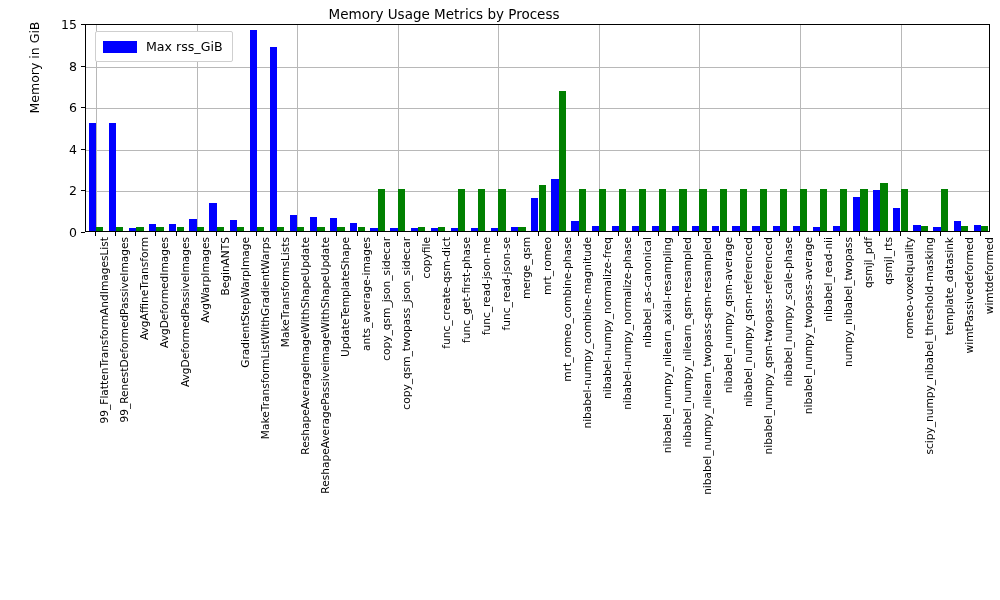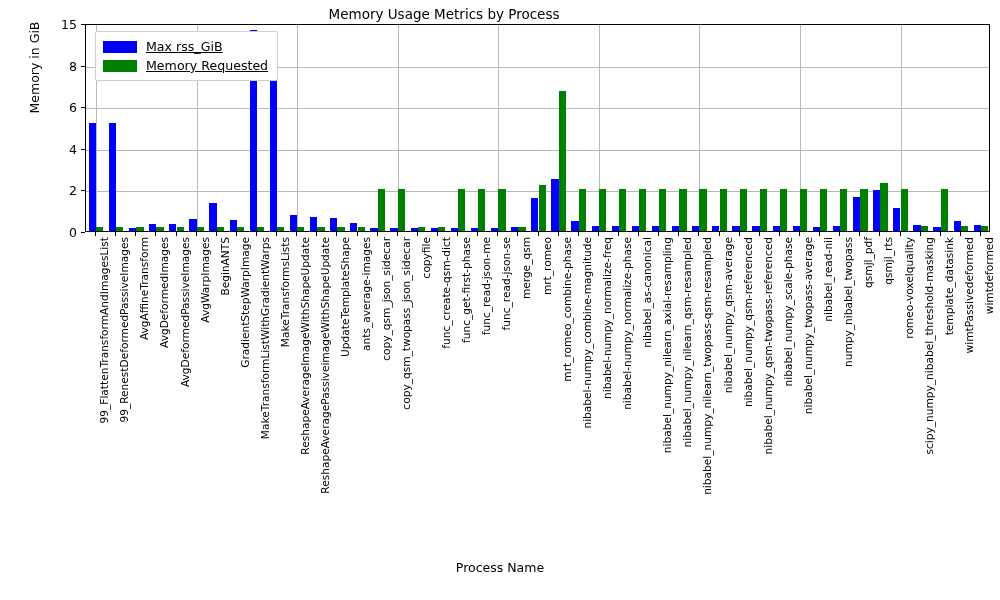--- a/index.html
+++ b/index.html
@@ -38,21 +38,21 @@
 
   #xlabel{position:absolute;left:0;top:560px;width:1000px;text-align:center;font-size:12.5px;}
 
   
   #legend{position:absolute;left:95px;top:31px;background:#fff;border:1px solid #cfcfcf;border-radius:2px;
           padding:5px 9px 5px 7px;box-shadow:0 0 0 0 #fff;}
   .lgrow{display:flex;align-items:center;height:19px;}
   .lgsw{width:34px;height:12px;margin-right:9px;}
   .lgsw.rss{background:#0000ff;}
   .lgsw.req{background:#008000;}
-  .lgtxt{font-size:12.6px;text-decoration:underline;}
+  .lgtxt{font-size:12.6px;}
 </style>
 </head>
 <body>
 
 <div id="fig">
 
   <div id="title">Memory Usage Metrics by Process</div>
 
   <div id="ylabel">Memory in GiB</div>
   <div id="yticks">
@@ -180,24 +180,20 @@
         <div class="bar rss" title="wimtdeformed: 0.3" style="left: 887.704px; width: 7.24px; height: 6.24px; background: rgb(0, 0, 255);"></div>
         <div class="bar req" title="wimtdeformed: 0.22" style="left: 894.944px; width: 7.24px; height: 4.576px; background: rgb(0, 128, 0);"></div>
       </div>
   </div>
 
   <div id="legend">
     <div class="lgrow">
       <span class="lgsw rss"></span>
       <span class="lgtxt">Max rss_GiB</span>
     </div>
-    <div class="lgrow">
-      <span class="lgsw req"></span>
-      <span class="lgtxt">Memory Requested</span>
-    </div>
   </div>
 
   <div id="xmarks">
       <div style="left: 10px;"></div>
       <div style="left: 30px;"></div>
       <div style="left: 50px;"></div>
       <div style="left: 70px;"></div>
       <div style="left: 91px;"></div>
       <div style="left: 111px;"></div>
       <div style="left: 131px;"></div>
@@ -280,15 +276,14 @@
       <div class="xlab" style="left: 738.056px;">nibabel_read-nii</div>
       <div class="xlab" style="left: 758.167px;">numpy_nibabel_twopass</div>
       <div class="xlab" style="left: 778.278px;">qsmjl_pdf</div>
       <div class="xlab" style="left: 798.389px;">qsmjl_rts</div>
       <div class="xlab" style="left: 818.5px;">romeo-voxelquality</div>
       <div class="xlab" style="left: 838.611px;">scipy_numpy_nibabel_threshold-masking</div>
       <div class="xlab" style="left: 858.722px;">template_datasink</div>
       <div class="xlab" style="left: 878.833px;">wimtPassivedeformed</div>
       <div class="xlab" style="left: 898.944px;">wimtdeformed</div>
     </div>
-  <div id="xlabel">Process Name</div>
 
 </div>
 
 </body></html>

